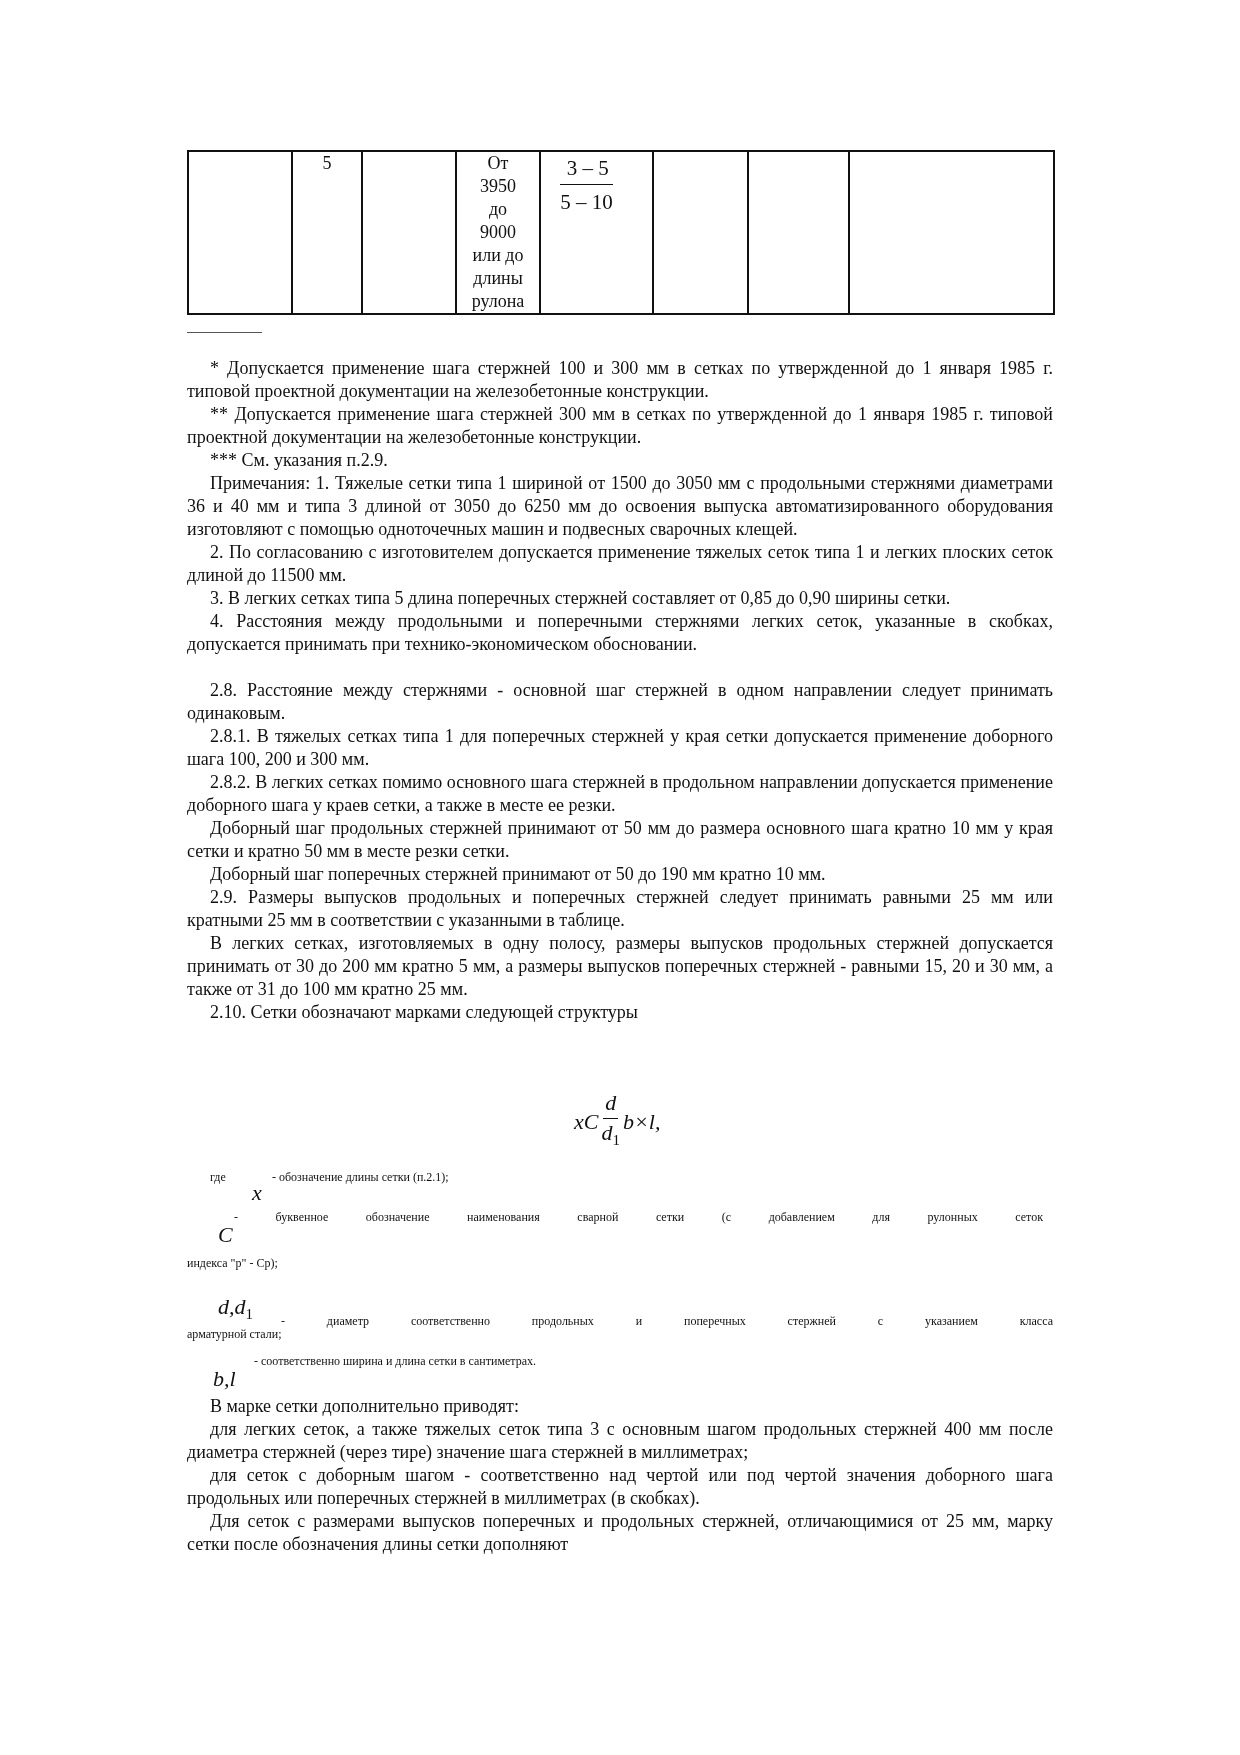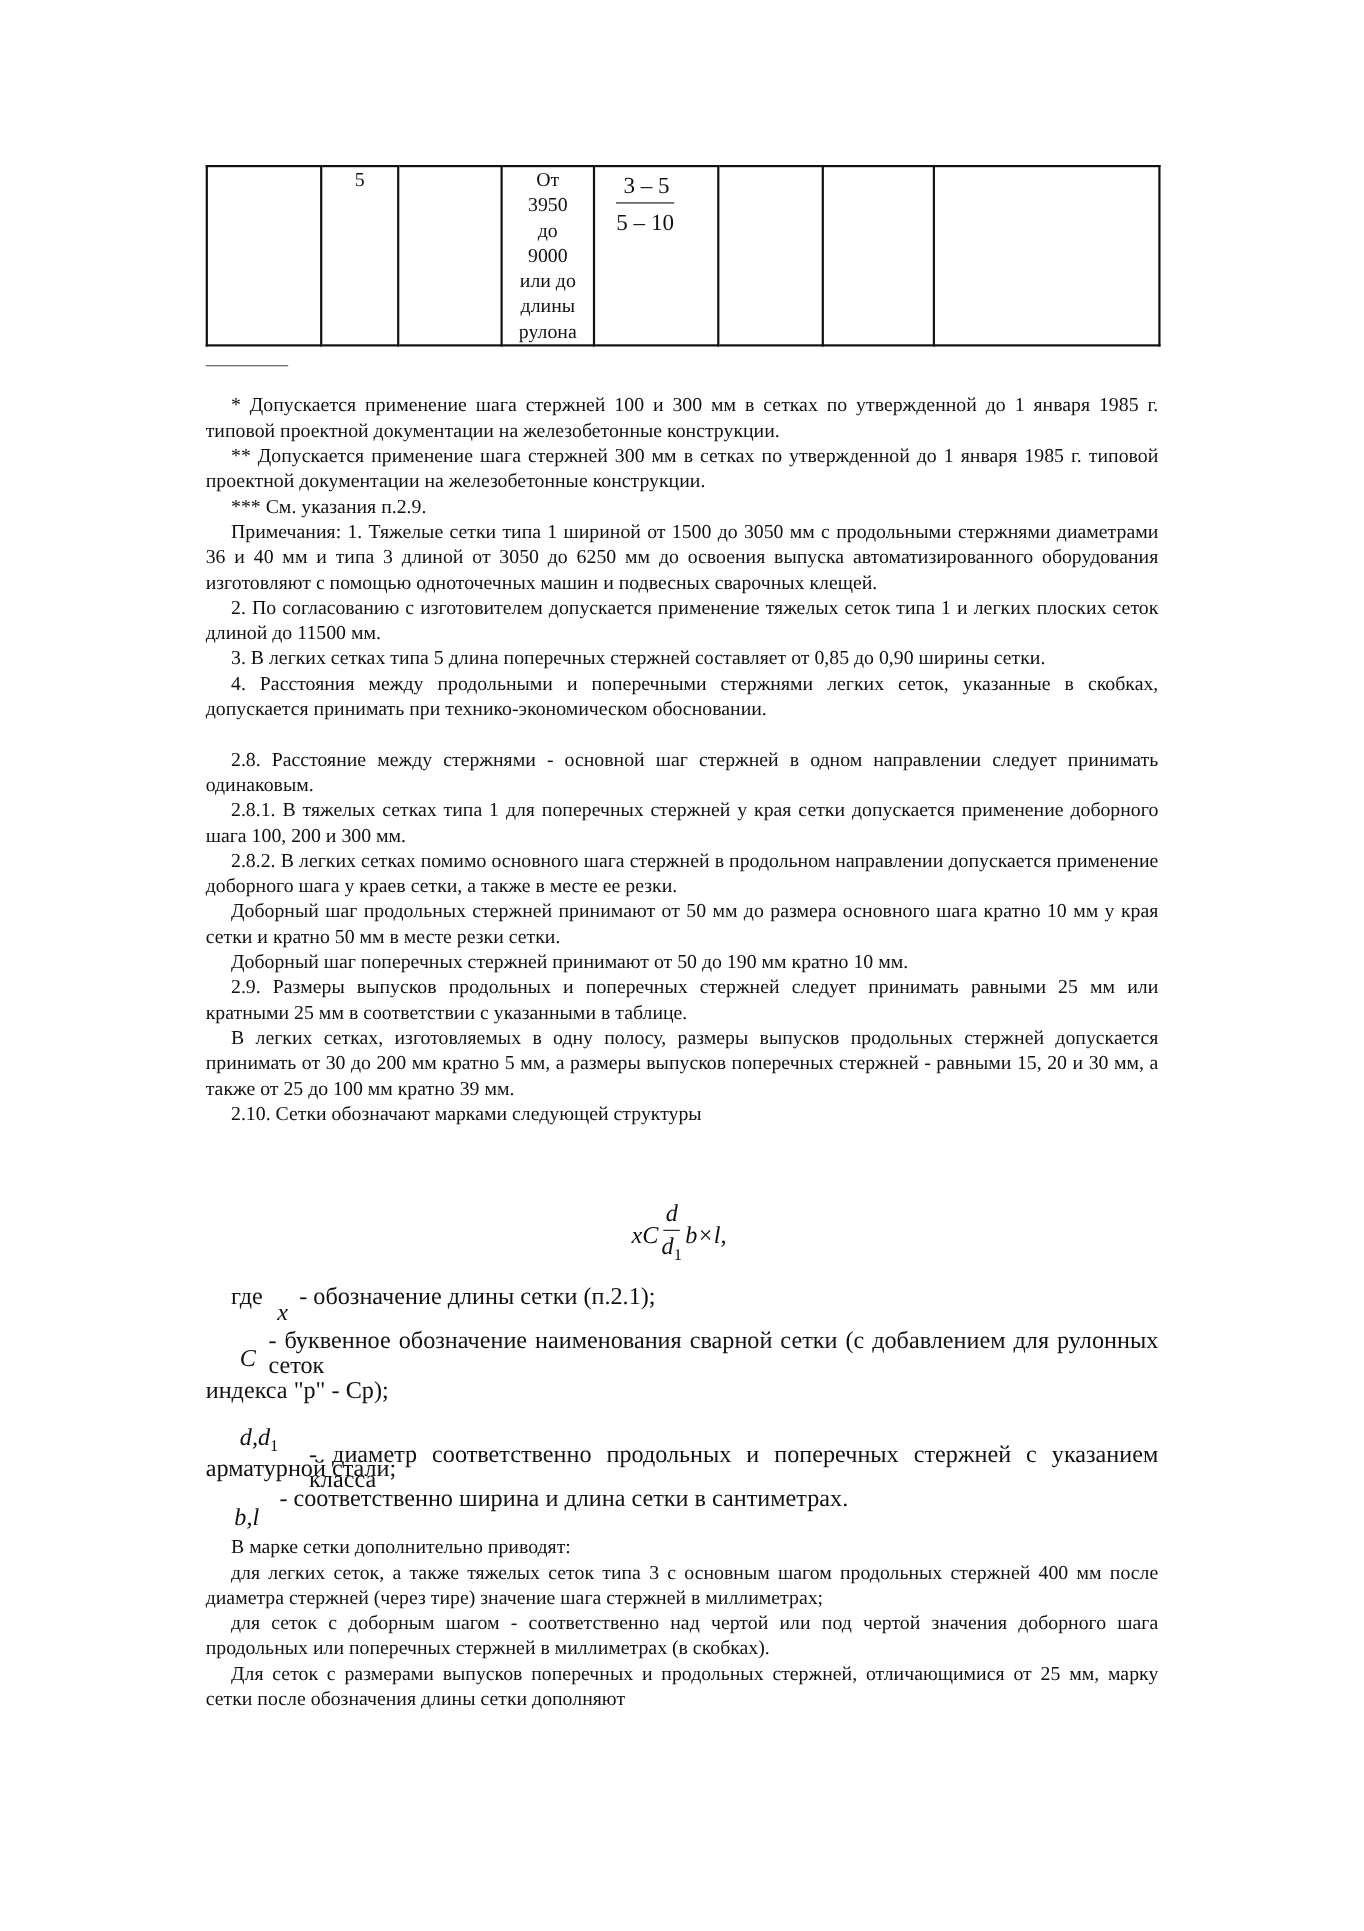--- a/index.html
+++ b/index.html
@@ -21,21 +21,21 @@
   p.last { text-align-last: left; }
   .gap { height: 23px; }
   .formula { position: absolute; left: 574px; top: 1090px; font-size: 22px; font-style: italic;
              display: flex; align-items: center; }
   .formula .f { display: inline-flex; flex-direction: column; align-items: center; margin: 0 3px; }
   .formula .f .n { padding: 0 2px 2px; border-bottom: 1.5px solid #111; line-height: 26px; }
   .formula .f .d { line-height: 28px; }
   .formula sub { font-style: normal; font-size: 15px; }
   .sym { position: absolute; font-style: italic; font-size: 22px; }
   .sym sub { font-style: normal; font-size: 15px; }
-  .line { position: absolute; font-size: 22px; line-height: 23px; }
+  .line { position: absolute; font-size: 12px; line-height: 23px; }
   .just { text-align: justify; text-align-last: justify; }
 </style>
 </head>
 <body>
 
 <div class="page">
 
   <table class="grid">
     <colgroup>
       <col style="width:104px">
@@ -84,39 +84,39 @@
     <p class="last">2. По согласованию с изготовителем допускается применение тяжелых сеток типа 1 и легких плоских сеток длиной до 11500 мм.</p>
     <p class="last">3. В легких сетках типа 5 длина поперечных стержней составляет от 0,85 до 0,90 ширины сетки.</p>
     <p class="last">4. Расстояния между продольными и поперечными стержнями легких сеток, указанные в скобках, допускается принимать при технико-экономическом обосновании.</p>
     <div class="gap"></div>
     <p class="last">2.8. Расстояние между стержнями - основной шаг стержней в одном направлении следует принимать одинаковым.</p>
     <p class="last">2.8.1. В тяжелых сетках типа 1 для поперечных стержней у края сетки допускается применение доборного шага 100, 200 и 300 мм.</p>
     <p class="last">2.8.2. В легких сетках помимо основного шага стержней в продольном направлении допускается применение доборного шага у краев сетки, а также в месте ее резки.</p>
     <p class="last">Доборный шаг продольных стержней принимают от 50 мм до размера основного шага кратно 10 мм у края сетки и кратно 50 мм в месте резки сетки.</p>
     <p class="last">Доборный шаг поперечных стержней принимают от 50 до 190 мм кратно 10 мм.</p>
     <p class="last">2.9. Размеры выпусков продольных и поперечных стержней следует принимать равными 25 мм или кратными 25 мм в соответствии с указанными в таблице.</p>
-    <p class="last">В легких сетках, изготовляемых в одну полосу, размеры выпусков продольных стержней допускается принимать от 30 до 200 мм кратно 5 мм, а размеры выпусков поперечных стержней - равными 15, 20 и 30 мм, а также от 25 до 100 мм кратно 39 мм.</p>
+    <p class="last">В легких сетках, изготовляемых в одну полосу, размеры выпусков продольных стержней допускается принимать от 30 до 200 мм кратно 5 мм, а размеры выпусков поперечных стержней - равными 15, 20 и 30 мм, а также от 31 до 100 мм кратно 25 мм.</p>
     <p class="last">2.10. Сетки обозначают марками следующей структуры</p>
   </div>
 
   <div class="formula">
     <span>xC</span>
     <span class="f">
       <span class="n">d</span>
       <span class="d"><span>d</span><sub>1</sub></span>
     </span>
     <span>b×l,</span>
   </div>
 
   <div class="line" style="left:210px; top:1166px;">где</div>
   <div class="sym" style="left:252px; top:1180px;">x</div>
   <div class="line" style="left:272px; top:1166px;">- обозначение длины сетки (п.2.1);</div>
 
   <div class="sym" style="left:218px; top:1222px;">C</div>
-  <div class="line just" style="left:244px; top:1206px; width:809px;">- буквенное обозначение наименования сварной сетки (с добавлением для рулонных сеток</div>
+  <div class="line just" style="left:234px; top:1206px; width:809px;">- буквенное обозначение наименования сварной сетки (с добавлением для рулонных сеток</div>
   <div class="line" style="left:187px; top:1252px;">индекса "р" - Ср);</div>
 
   <div class="sym" style="left:218px; top:1294px;"><span>d,d</span><sub>1</sub></div>
   <div class="line just" style="left:281px; top:1310px; width:772px;">- диаметр соответственно продольных и поперечных стержней с указанием класса</div>
   <div class="line" style="left:187px; top:1323px;">арматурной стали;</div>
 
   <div class="sym" style="left:213px; top:1366px;">b,l</div>
   <div class="line" style="left:254px; top:1350px;">- соответственно ширина и длина сетки в сантиметрах.</div>
 
   <div class="text" style="top:1395px;">

